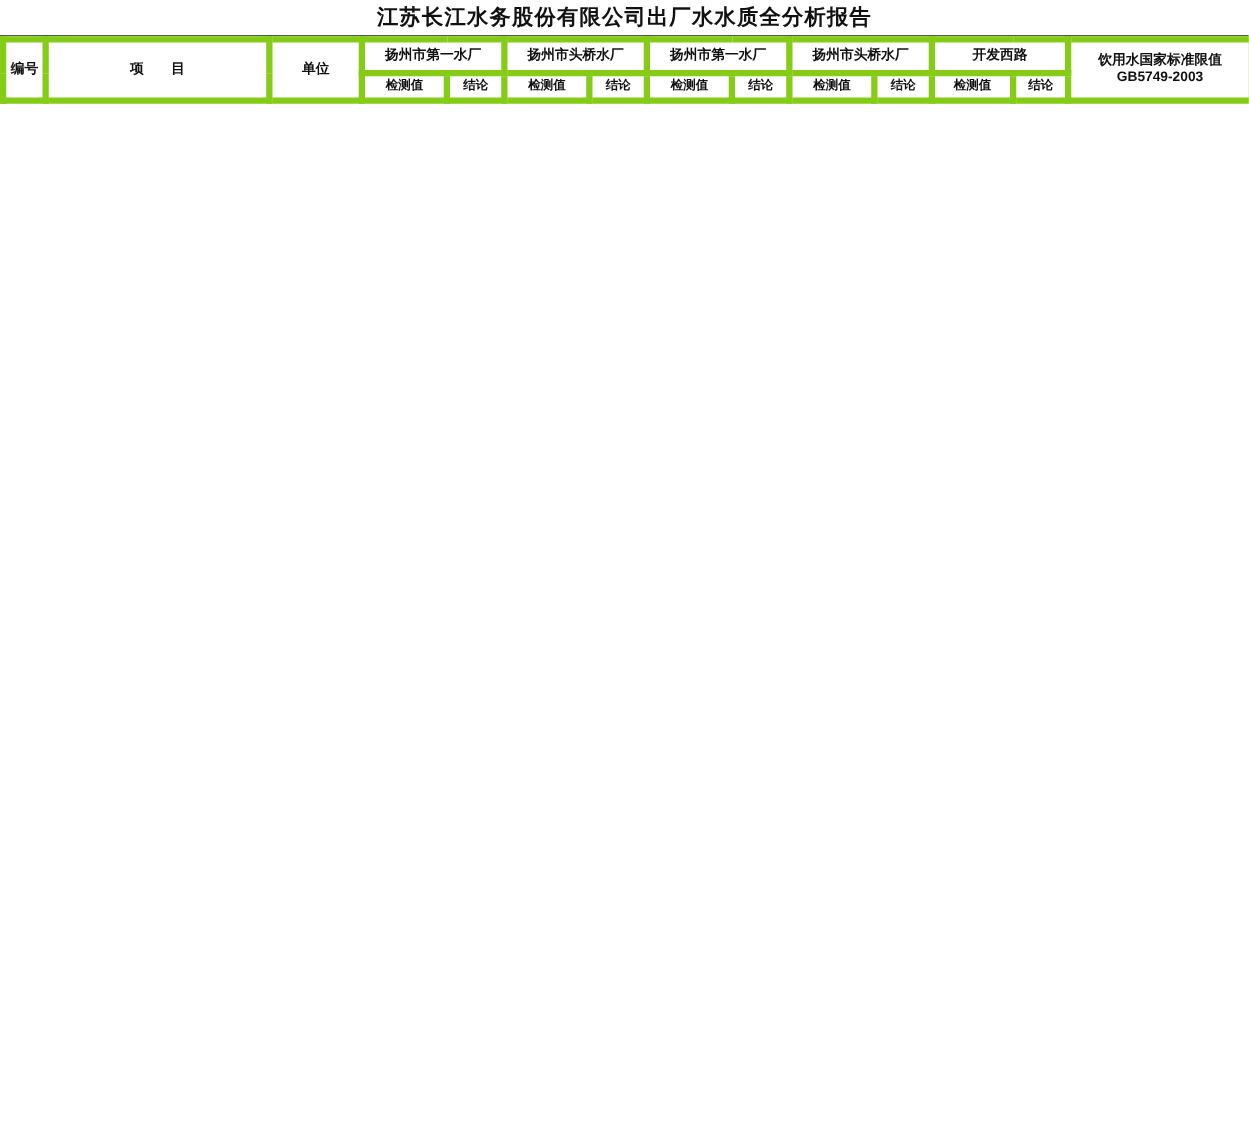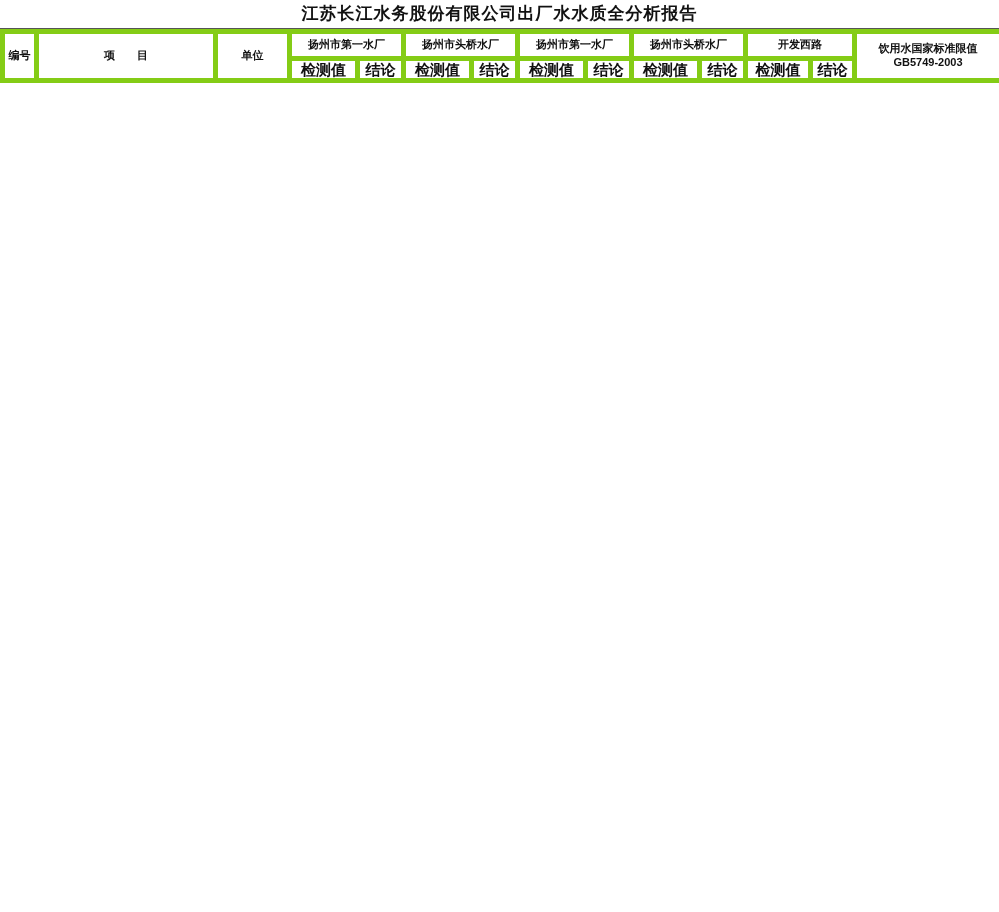--- a/index.html
+++ b/index.html
@@ -11,21 +11,21 @@
                  position:relative;letter-spacing:1px;}
   .corner-flag{position:absolute;left:0;top:1px;width:0;height:0;
                border-top:5px solid #1d7a1d;border-right:5px solid transparent;}
   table{border-collapse:collapse;table-layout:fixed;width:999px;
         border:2px solid #000;}
   th,td{border:5px solid #84cc16;padding:0;text-align:center;
         font-size:9.5px;line-height:1.05;overflow:hidden;white-space:nowrap;}
   thead th{font-size:11px;font-weight:bold;}
   thead tr:first-child{height:27px;}
   thead tr:last-child{height:22px;}
-  thead tr:last-child th{font-size:15px;}
+  thead tr:last-child th{font-size:10px;}
   .std-head div{line-height:1.25;}
 </style>
 </head>
 <body>
 
 <div class="page">
   <div class="title">江苏长江水务股份有限公司出厂水水质全分析报告</div>
 
   <table>
     <colgroup>

